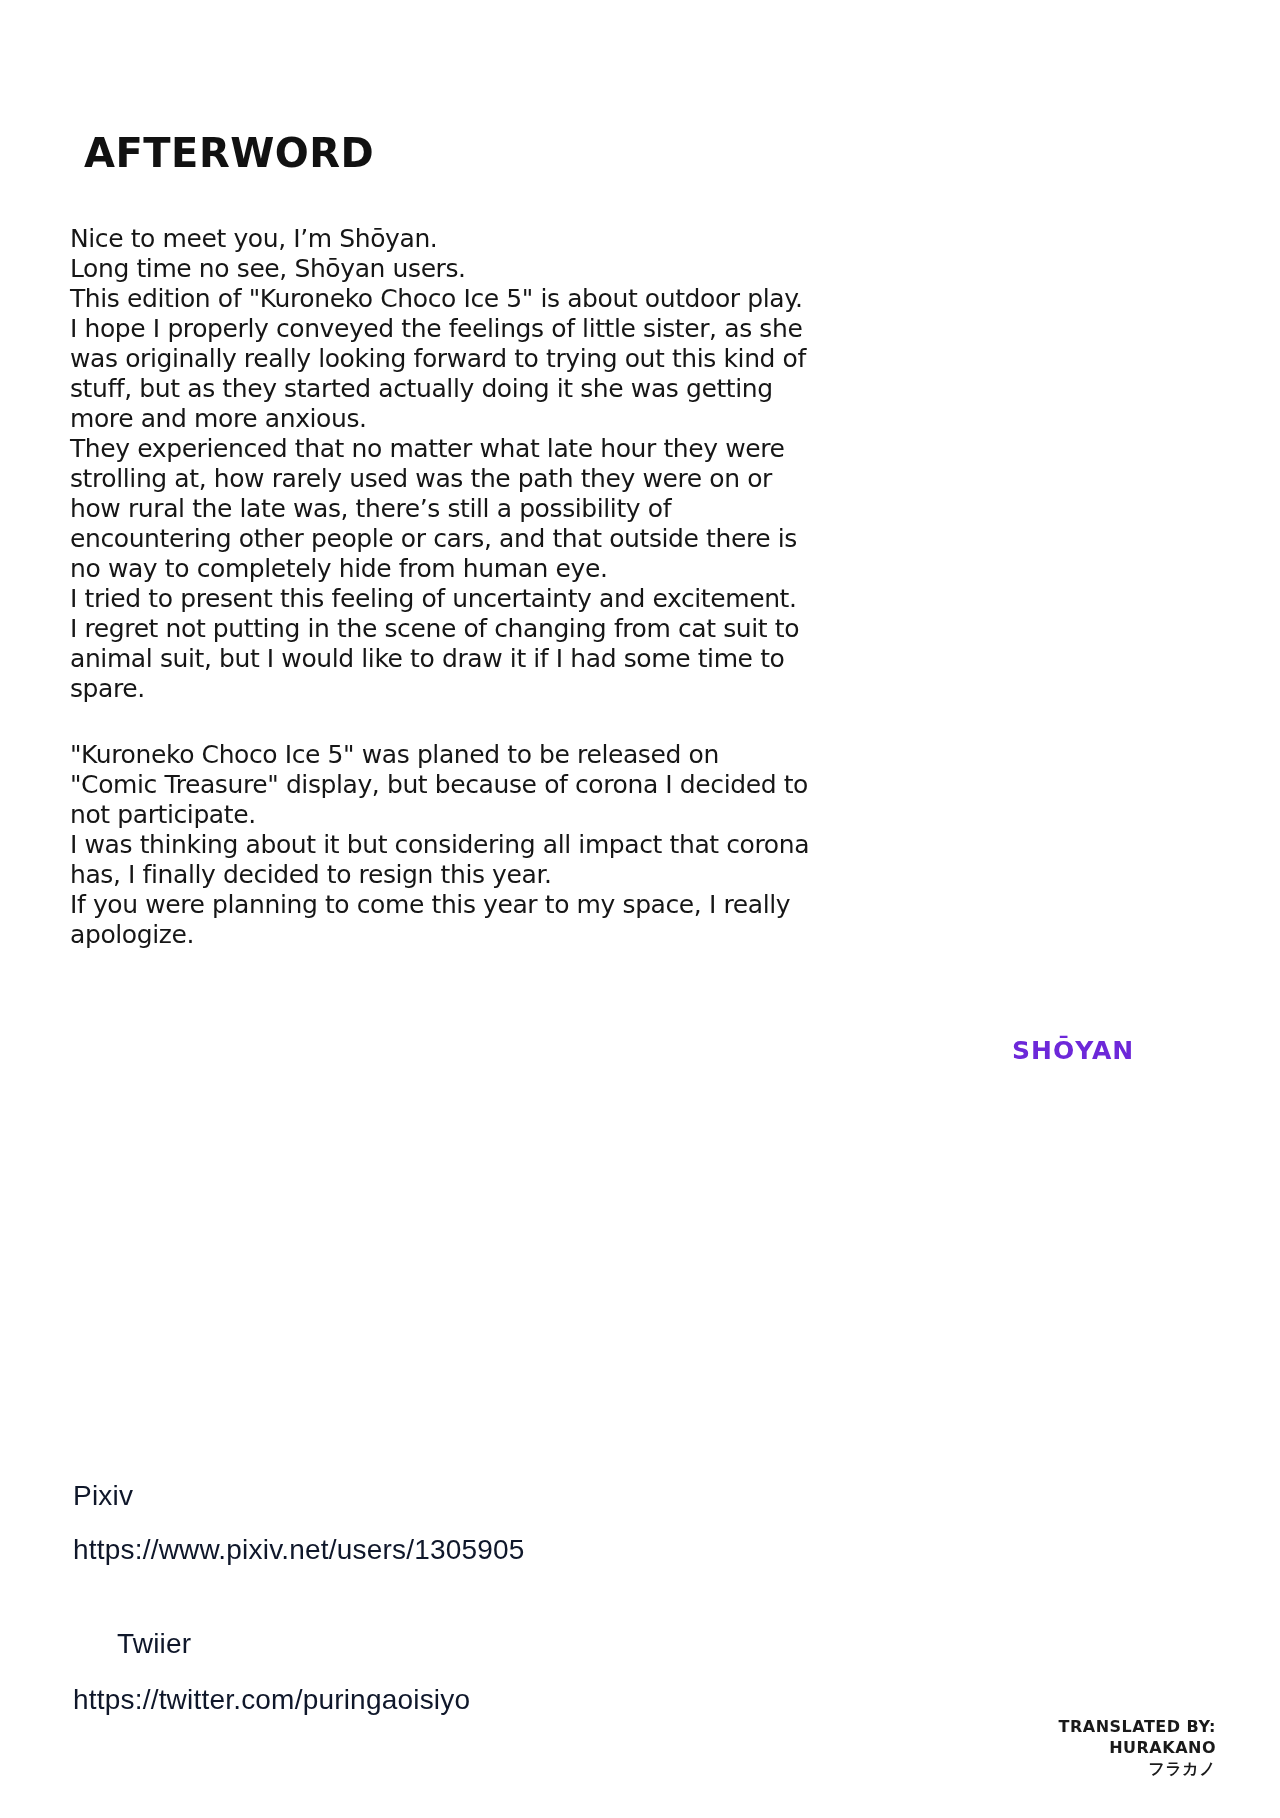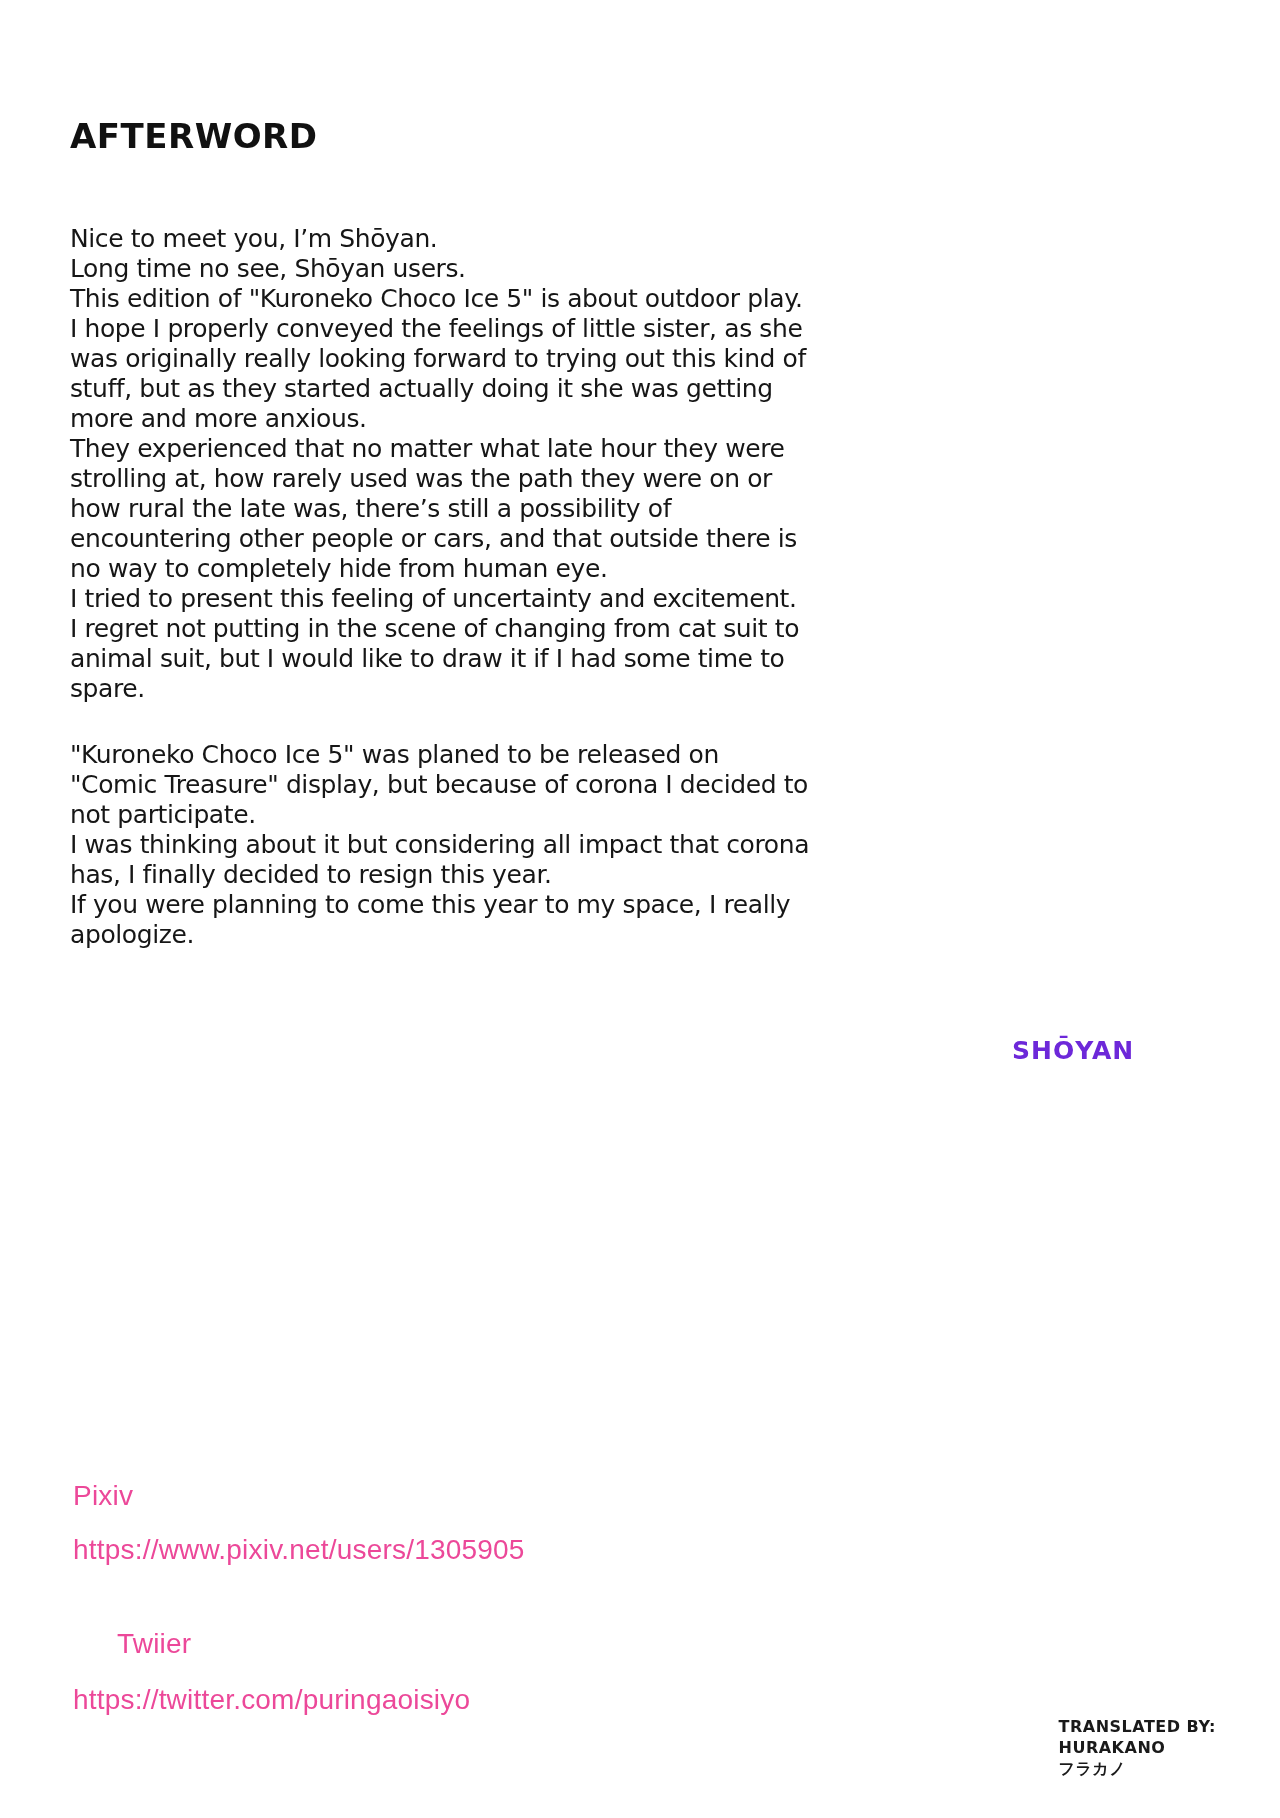--- a/index.html
+++ b/index.html
@@ -13,22 +13,22 @@
     height: 1818px;
     background: #ffffff;
     overflow: hidden;
     color: #141414;
     font-family: "DejaVu Sans", sans-serif;
   }
   .title {
     position: absolute;
     left: 70px;
     top: 116px;
-    margin: 0;
-    font-size: 34px;
+    margin: 14px;
+    font-size: 40px;
     font-weight: bold;
     letter-spacing: 0.5px;
     color: #111111;
     font-family: "DejaVu Sans", sans-serif;
   }
   .body-text {
     position: absolute;
     left: 70px;
     top: 224px;
   }
@@ -52,33 +52,33 @@
     letter-spacing: 1px;
     color: #6d28d9;
     white-space: nowrap;
   }
   .link-label, .link-url {
     position: absolute;
     left: 73px;
     font-size: 28px;
     font-weight: 300;
     letter-spacing: 0.2px;
-    color: #ec4899;
+    color: #0f172a;
     white-space: nowrap;
     font-family: "Liberation Sans", sans-serif;
   }
   .pixiv-label  { top: 1480px; }
   .pixiv-url    { top: 1534px; }
   .twitter-label{ top: 1628px; margin-left: 44px; }
   .twitter-url  { top: 1684px; }
   .credit {
     position: absolute;
     right: 64px;
     top: 1716px;
-    text-align: left;
+    text-align: right;
     color: #1a1a1a;
   }
   .credit-line {
     font-size: 16px;
     font-weight: 600;
     line-height: 21px;
     letter-spacing: 0.5px;
     white-space: nowrap;
   }
 </style>

